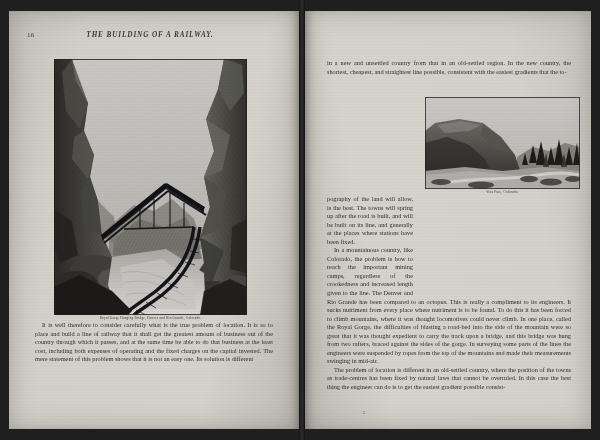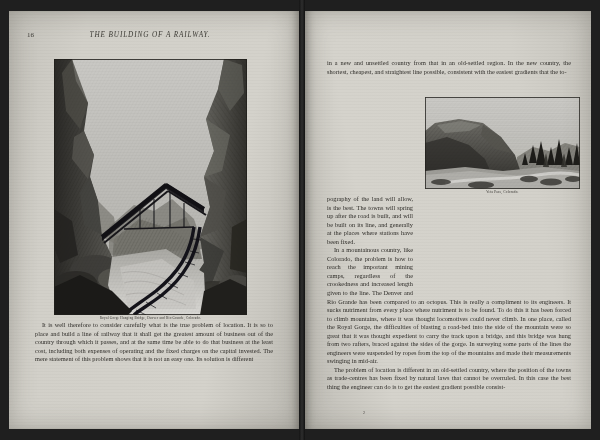--- a/index.html
+++ b/index.html
@@ -49,21 +49,21 @@
   .runhead{
     position:absolute;top:20px;left:18px;right:11px;
     display:flex;align-items:baseline;
     font-style:italic;font-variant:small-caps;
     font-size:7.2px;letter-spacing:.9px;color:#3c3a35;
     white-space:nowrap;
   }
   .runhead .folio{font-style:normal;font-size:7px;letter-spacing:0;color:#3c3a35;}
   .runhead .title{flex:1;text-align:center;}
   .rh-left .folio{order:0;}
-  .rh-left .title{order:1;padding-right:22px;}
+  .rh-left .title{order:1;padding-right:22px;font-weight:bold;}
   .rh-right .title{order:0;padding-left:14px;}
   .rh-right .folio{order:1;}
   
   .col{
     position:absolute;
     font-size:6.3px;line-height:8.55px;
     text-align:justify;text-justify:inter-word;
     color:#2f2d29;hyphens:none;
   }
   .col p{margin:0;text-indent:7px;}

